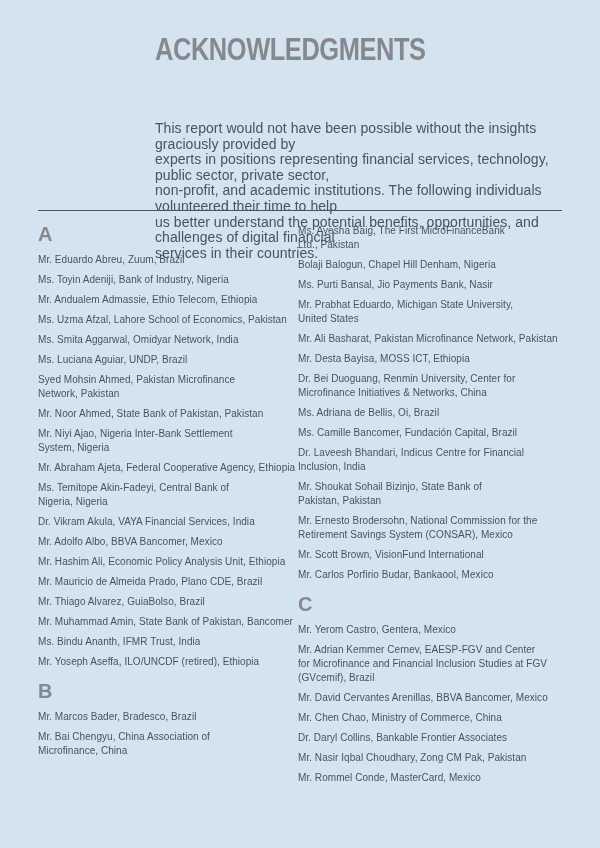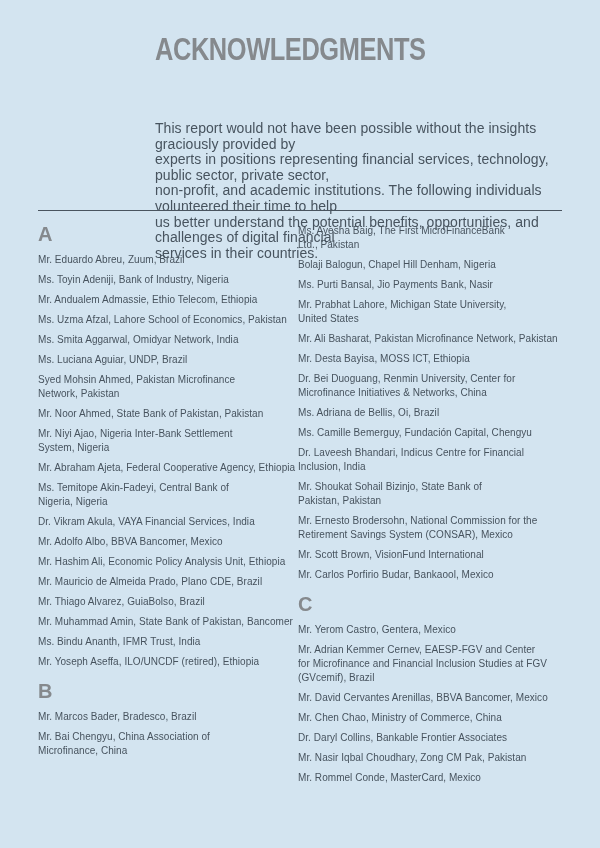--- a/index.html
+++ b/index.html
@@ -128,28 +128,28 @@
         <div class="letter">B</div>
         <div class="entry">Mr. Marcos Bader, Bradesco, Brazil</div>
         <div class="entry">Mr. Bai Chengyu, China Association of
 Microfinance, China</div>
       </div>
     <div class="col col-right">
         <div class="entry">Ms. Ayesha Baig, The First MicroFinanceBank
 Ltd., Pakistan</div>
         <div class="entry">Bolaji Balogun, Chapel Hill Denham, Nigeria</div>
         <div class="entry">Ms. Purti Bansal, Jio Payments Bank, Nasir</div>
-        <div class="entry">Mr. Prabhat Lahore, Michigan State University,
+        <div class="entry">Mr. Prabhat Eduardo, Michigan State University,
 United States</div>
         <div class="entry">Mr. Ali Basharat, Pakistan Microfinance Network, Pakistan</div>
         <div class="entry">Mr. Desta Bayisa, MOSS ICT, Ethiopia</div>
         <div class="entry">Dr. Bei Duoguang, Renmin University, Center for
 Microfinance Initiatives &amp; Networks, China</div>
         <div class="entry">Ms. Adriana de Bellis, Oi, Brazil</div>
-        <div class="entry">Ms. Camille Bemerguy, Fundación Capital, Chengyu</div>
+        <div class="entry">Ms. Camille Bancomer, Fundación Capital, Brazil</div>
         <div class="entry">Dr. Laveesh Bhandari, Indicus Centre for Financial
 Inclusion, India</div>
         <div class="entry">Mr. Shoukat Sohail Bizinjo, State Bank of
 Pakistan, Pakistan</div>
         <div class="entry">Mr. Ernesto Brodersohn, National Commission for the
 Retirement Savings System (CONSAR), Mexico</div>
         <div class="entry">Mr. Scott Brown, VisionFund International</div>
         <div class="entry">Mr. Carlos Porfirio Budar, Bankaool, Mexico</div>
         <div class="letter">C</div>
         <div class="entry">Mr. Yerom Castro, Gentera, Mexico</div>

